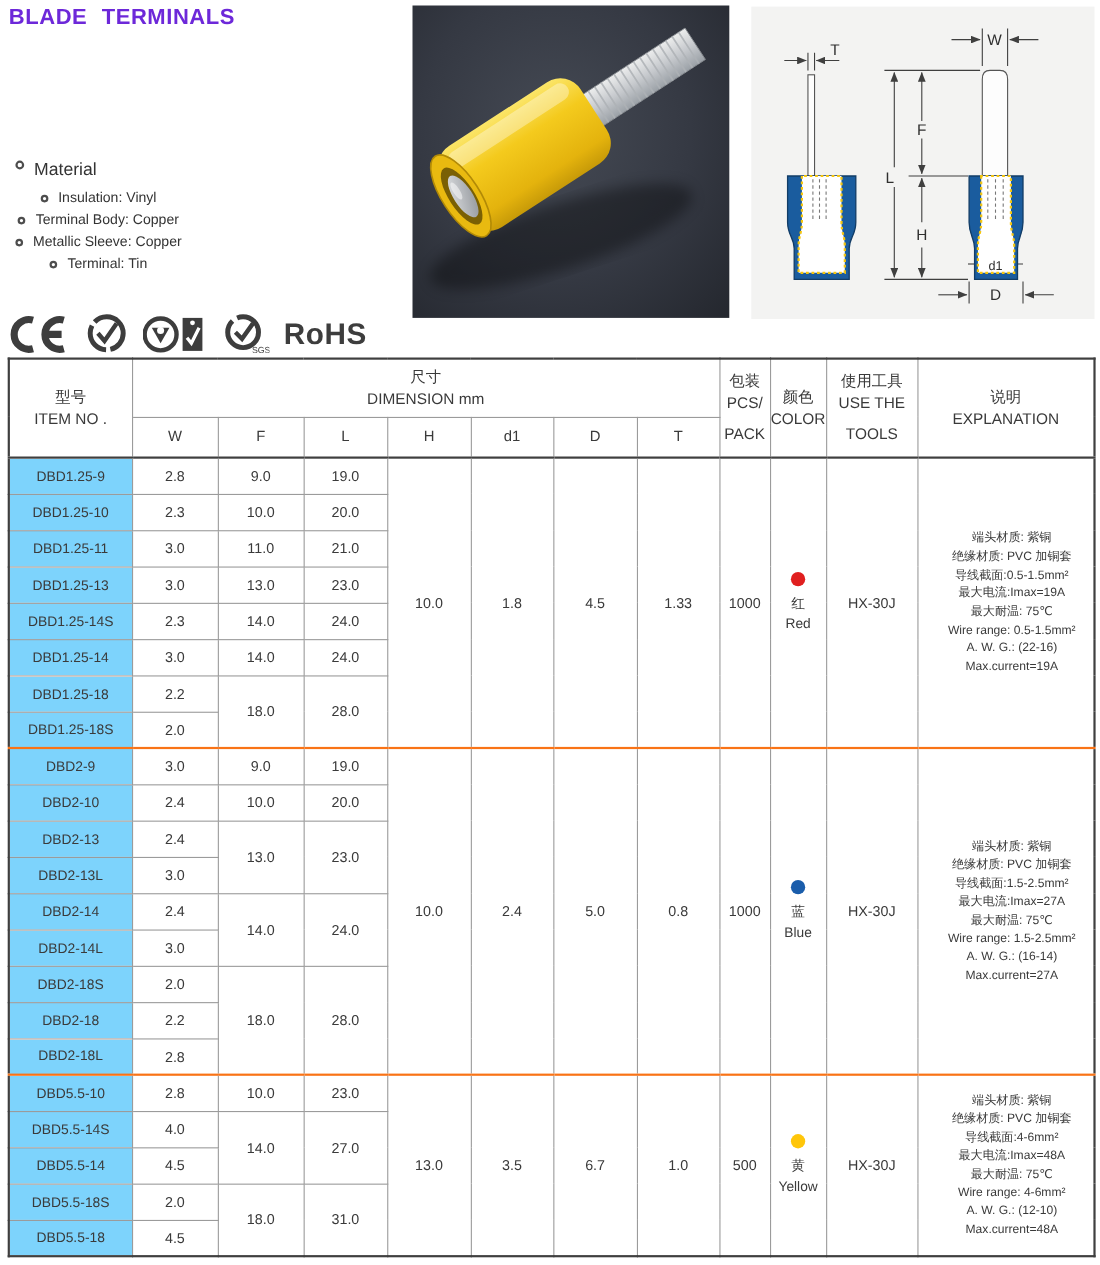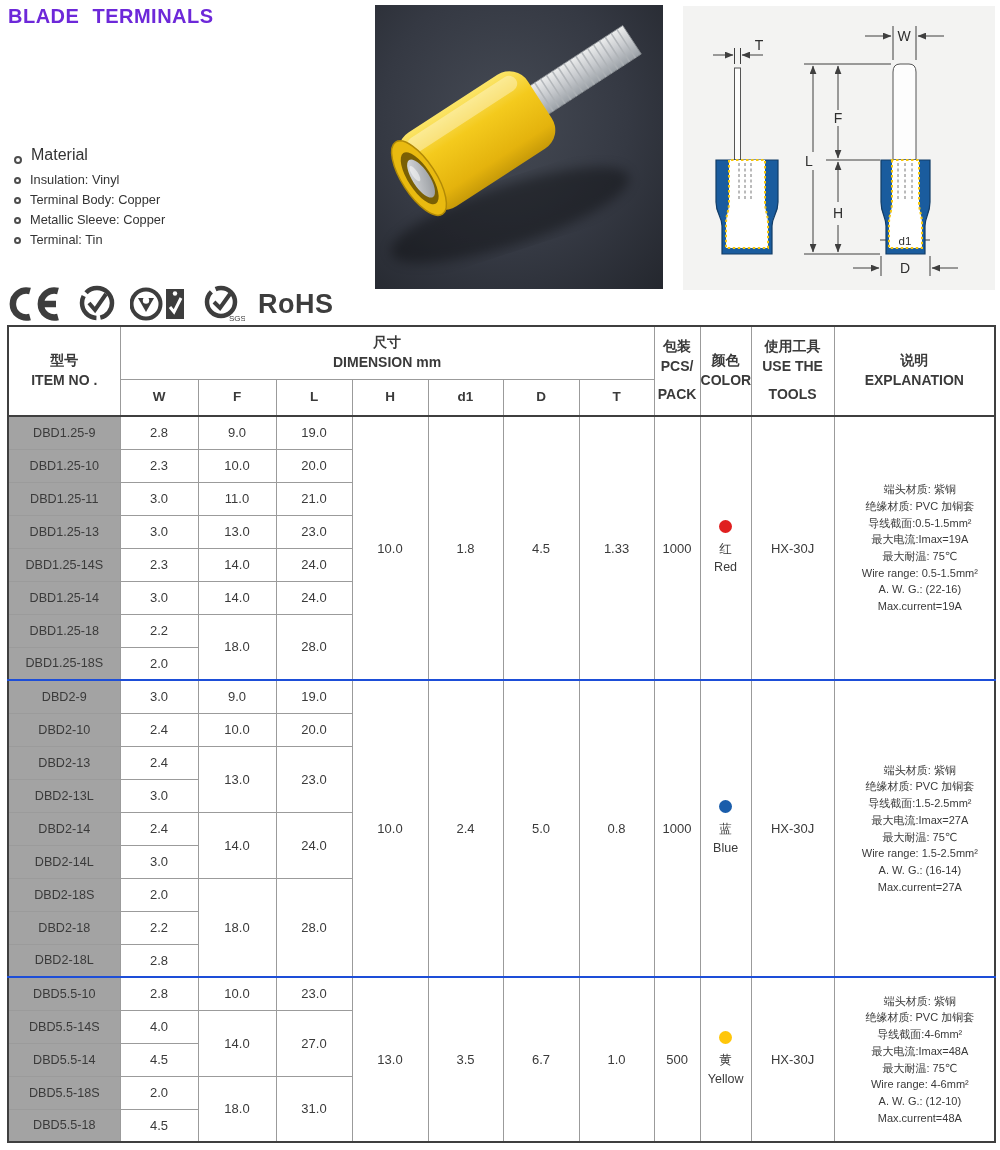--- a/index.html
+++ b/index.html
@@ -9,28 +9,28 @@
     font-family:"Liberation Sans","DejaVu Sans",sans-serif;
     color:#3a3a3a;
   }
   
   .page-title {
     position:absolute; left:8px; top:5px;
     font-size:20px; font-weight:bold; color:#6d28d9;
     letter-spacing:0.5px; word-spacing:7px;
   }
   .material-block { position:absolute; left:14px; top:146px; }
-  .material-heading { display:flex; align-items:flex-end; font-size:16px; color:#333; margin-bottom:6px; }
+  .material-heading { display:flex; align-items:flex-start; font-size:16px; color:#333; margin-bottom:6px; }
   .material-heading .blt { width:8px; height:8px; margin-right:9px; }
   .blt {
     display:inline-block; width:7px; height:7px; border:2px solid #4d4d4d;
     border-radius:50%; background:#fff; flex:0 0 auto;
   }
   ul.material-list { list-style:none; }
-  ul.material-list li { display:flex; align-items:center; font-size:12.8px; color:#333; line-height:20px; }
+  ul.material-list li { display:flex; align-items:center; font-size:12.8px; color:#333; line-height:20px;justify-content:center; }
   ul.material-list li .blt { margin-right:9px; }
   .certs { position:absolute; left:8px; top:258px; height:44px; display:flex; align-items:center; gap:13px;margin-top:24px; }
   .rohs { font-size:27px; font-weight:800; color:#3d3d3d; letter-spacing:0.5px; }
   
   .photo {
     position:absolute; left:375px; top:5px; width:288px; height:284px;
     background:radial-gradient(ellipse at 45% 40%, #454a54 0%, #353943 55%, #24272e 100%);
     overflow:hidden;
   }
   
@@ -43,28 +43,28 @@
   table.spec {
     width:989px; border-collapse:collapse; table-layout:fixed;
     border:2px solid #3f3f3f;
   }
   table.spec th, table.spec td {
     border:1px solid #9b9b9b; text-align:center; vertical-align:middle;
     color:#3a3a3a; overflow:hidden;
   }
   thead tr.hrow1 { height:53px; }
   thead tr.hrow2 { height:37px; }
-  thead th { font-weight:700; font-size:14px; line-height:1.4; }
+  thead th { font-weight:400; font-size:14px; line-height:1.4; }
   thead th .en { font-size:14px; }
   thead th .gap { margin-top:9px; }
   thead tr.hrow2 th { border-bottom:2px solid #3f3f3f; font-size:13.5px; }
   thead th.span2 { border-bottom:2px solid #3f3f3f; }
   tbody.grp tr { height:33px; }
-  tbody.grp + tbody.grp > tr:first-child > td { border-top:2px solid #1d4ed8; }
-  td.c-item { background:#a3a3a3; font-size:12.6px; }
+  tbody.grp + tbody.grp > tr:first-child > td { border-top:2px solid #f97316; }
+  td.c-item { background:#7dd3fc; font-size:12.6px; }
   td.c-num { font-size:13px; background:#fff; }
   td.c-color { font-size:12.5px; line-height:1.45; background:#fff; }
   td.c-color .dot { display:inline-block; width:13px; height:13px; border-radius:50%; margin-bottom:2px; }
   td.c-expl { text-align:left; padding-left:17px; padding-right:6px; font-size:11px; line-height:1.52; color:#333; background:#fff; }
 </style>
 </head>
 <body>
 
 <div class="page-title">BLADE TERMINALS</div>
 

